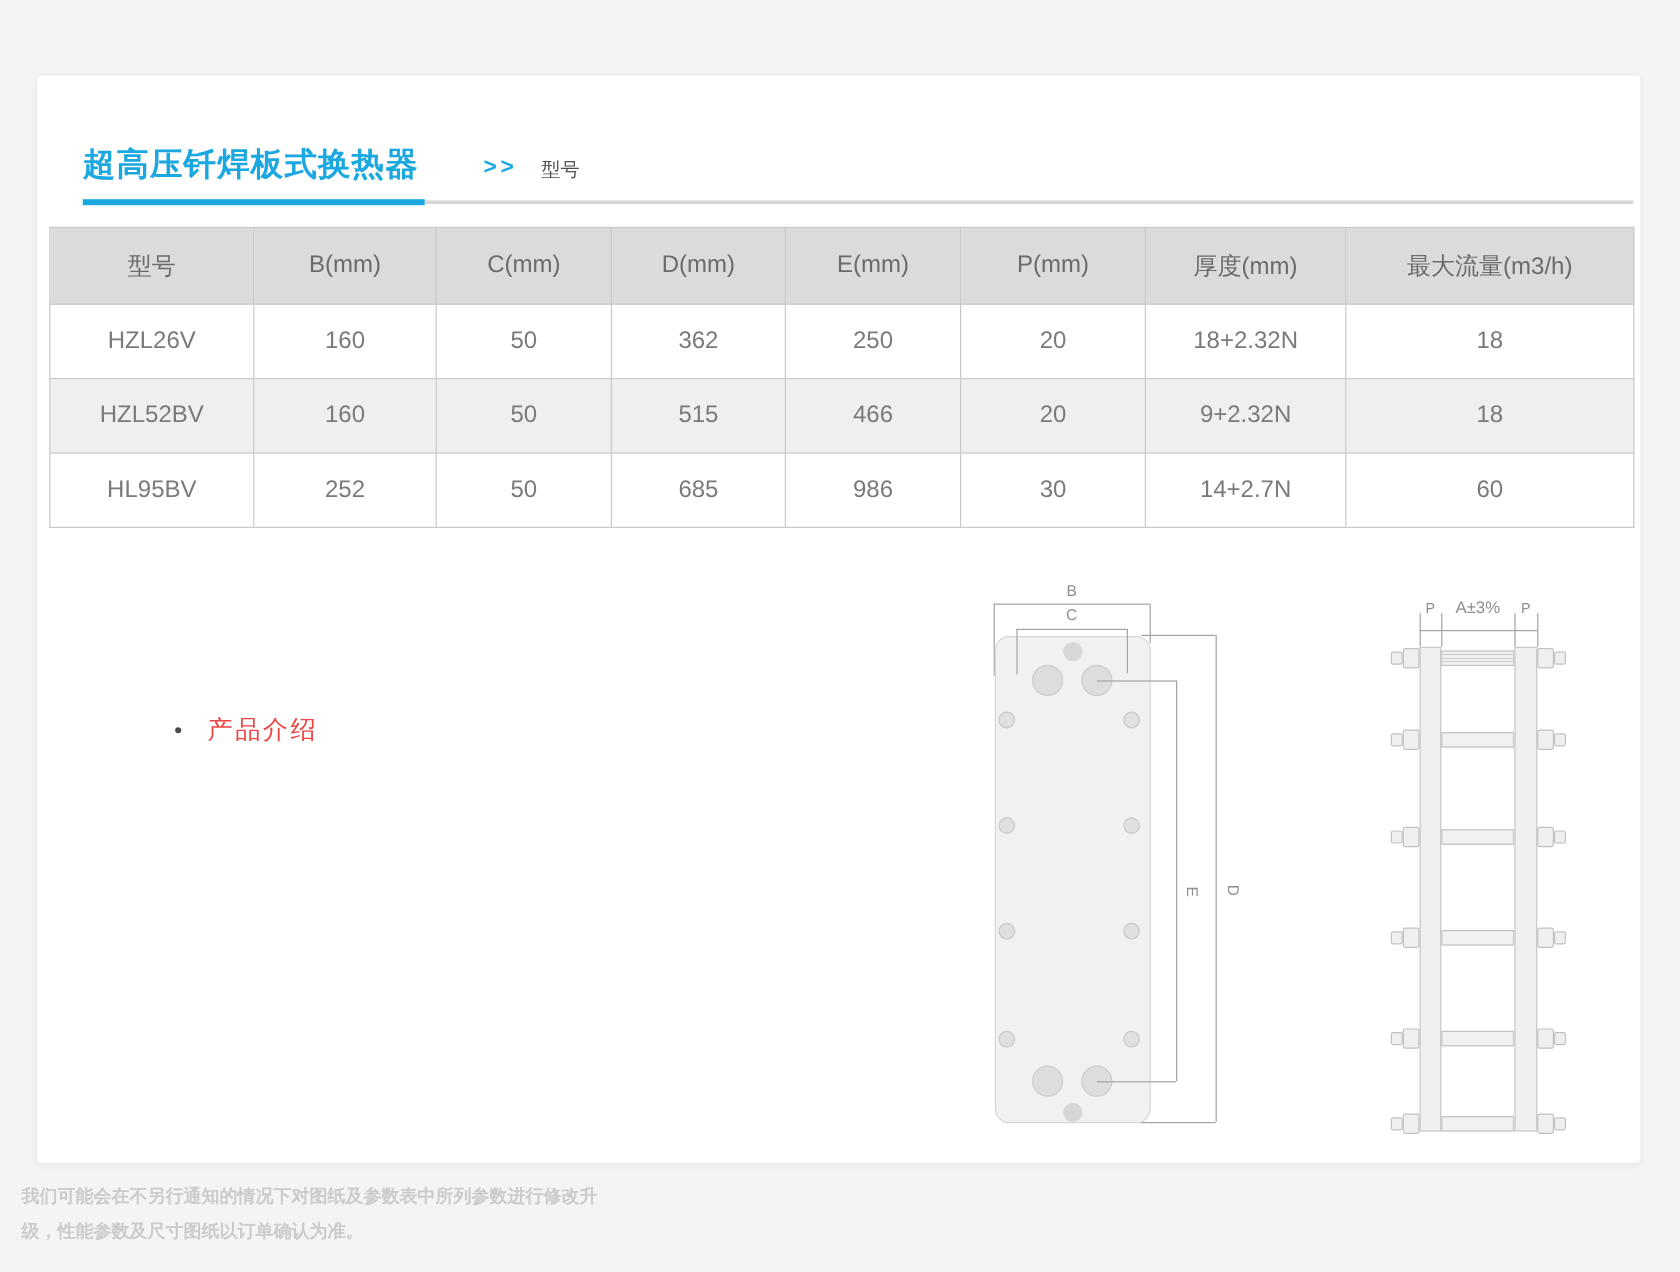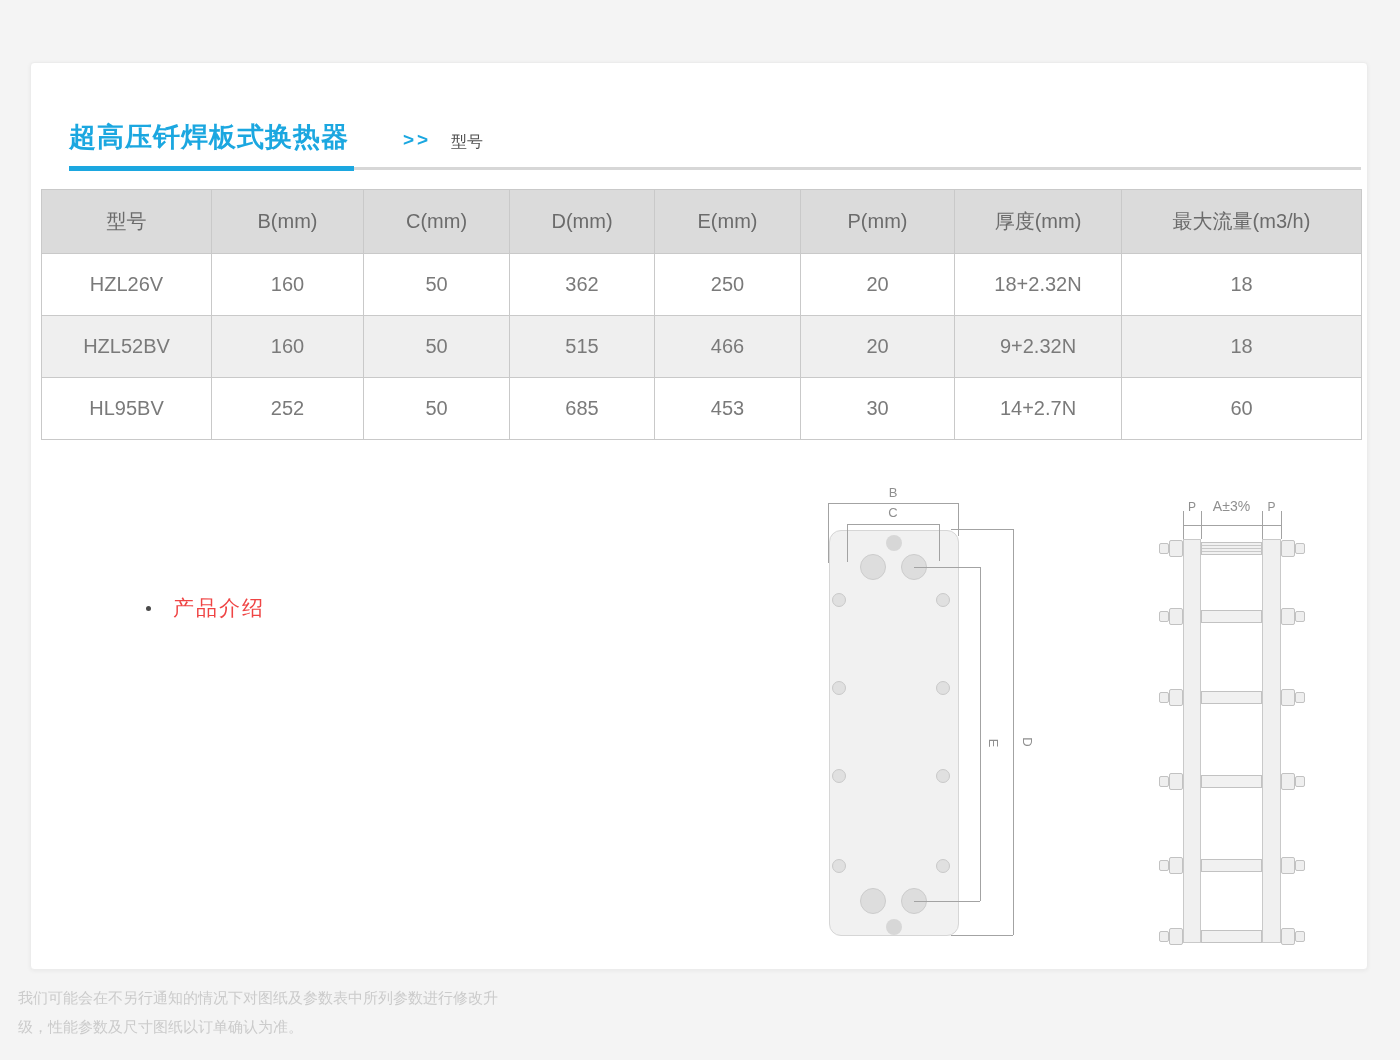--- a/index.html
+++ b/index.html
@@ -60,21 +60,21 @@
     position:absolute; left:115px; top:600px; width:608px;
     font-size:19px; line-height:37px; color:#4d4d4d;
   }
   .intro-note {
     position:absolute; left:115px; top:693px; width:608px;
     font-size:19px; line-height:36px; color:#4d4d4d;
   }
   
   .page-footer {
     position:absolute; left:18px; top:983px; width:482px;
-    font-size:15px; line-height:29px; color:#cbcbcb;
+    font-size:15px; line-height:29px; color:#cbcbcb;font-weight:bold;
   }
   
   .dline { position:absolute; background:#a3a3a3; }
   .dline.h { height:1px; }
   .dline.v { width:1px; }
   .dim-label { position:absolute; font-size:13px; color:#8f8f8f; text-align:center; }
   .dim-label-v { transform:rotate(90deg); transform-origin:center; width:20px; height:20px; line-height:20px; }
   
   .diagram-front { position:absolute; left:790px; top:428px; width:235px; height:475px; }
   .plate-front {
@@ -169,21 +169,21 @@
       <td>466</td>
       <td>20</td>
       <td>9+2.32N</td>
       <td>18</td>
     </tr>
     <tr>
       <td>HL95BV</td>
       <td>252</td>
       <td>50</td>
       <td>685</td>
-      <td>453</td>
+      <td>986</td>
       <td>30</td>
       <td>14+2.7N</td>
       <td>60</td>
     </tr>
   </tbody>
     </table>
 
   <div class="intro-heading-row">
     <div class="bullet-dot"></div>
     <div class="intro-heading">产品介绍</div>

